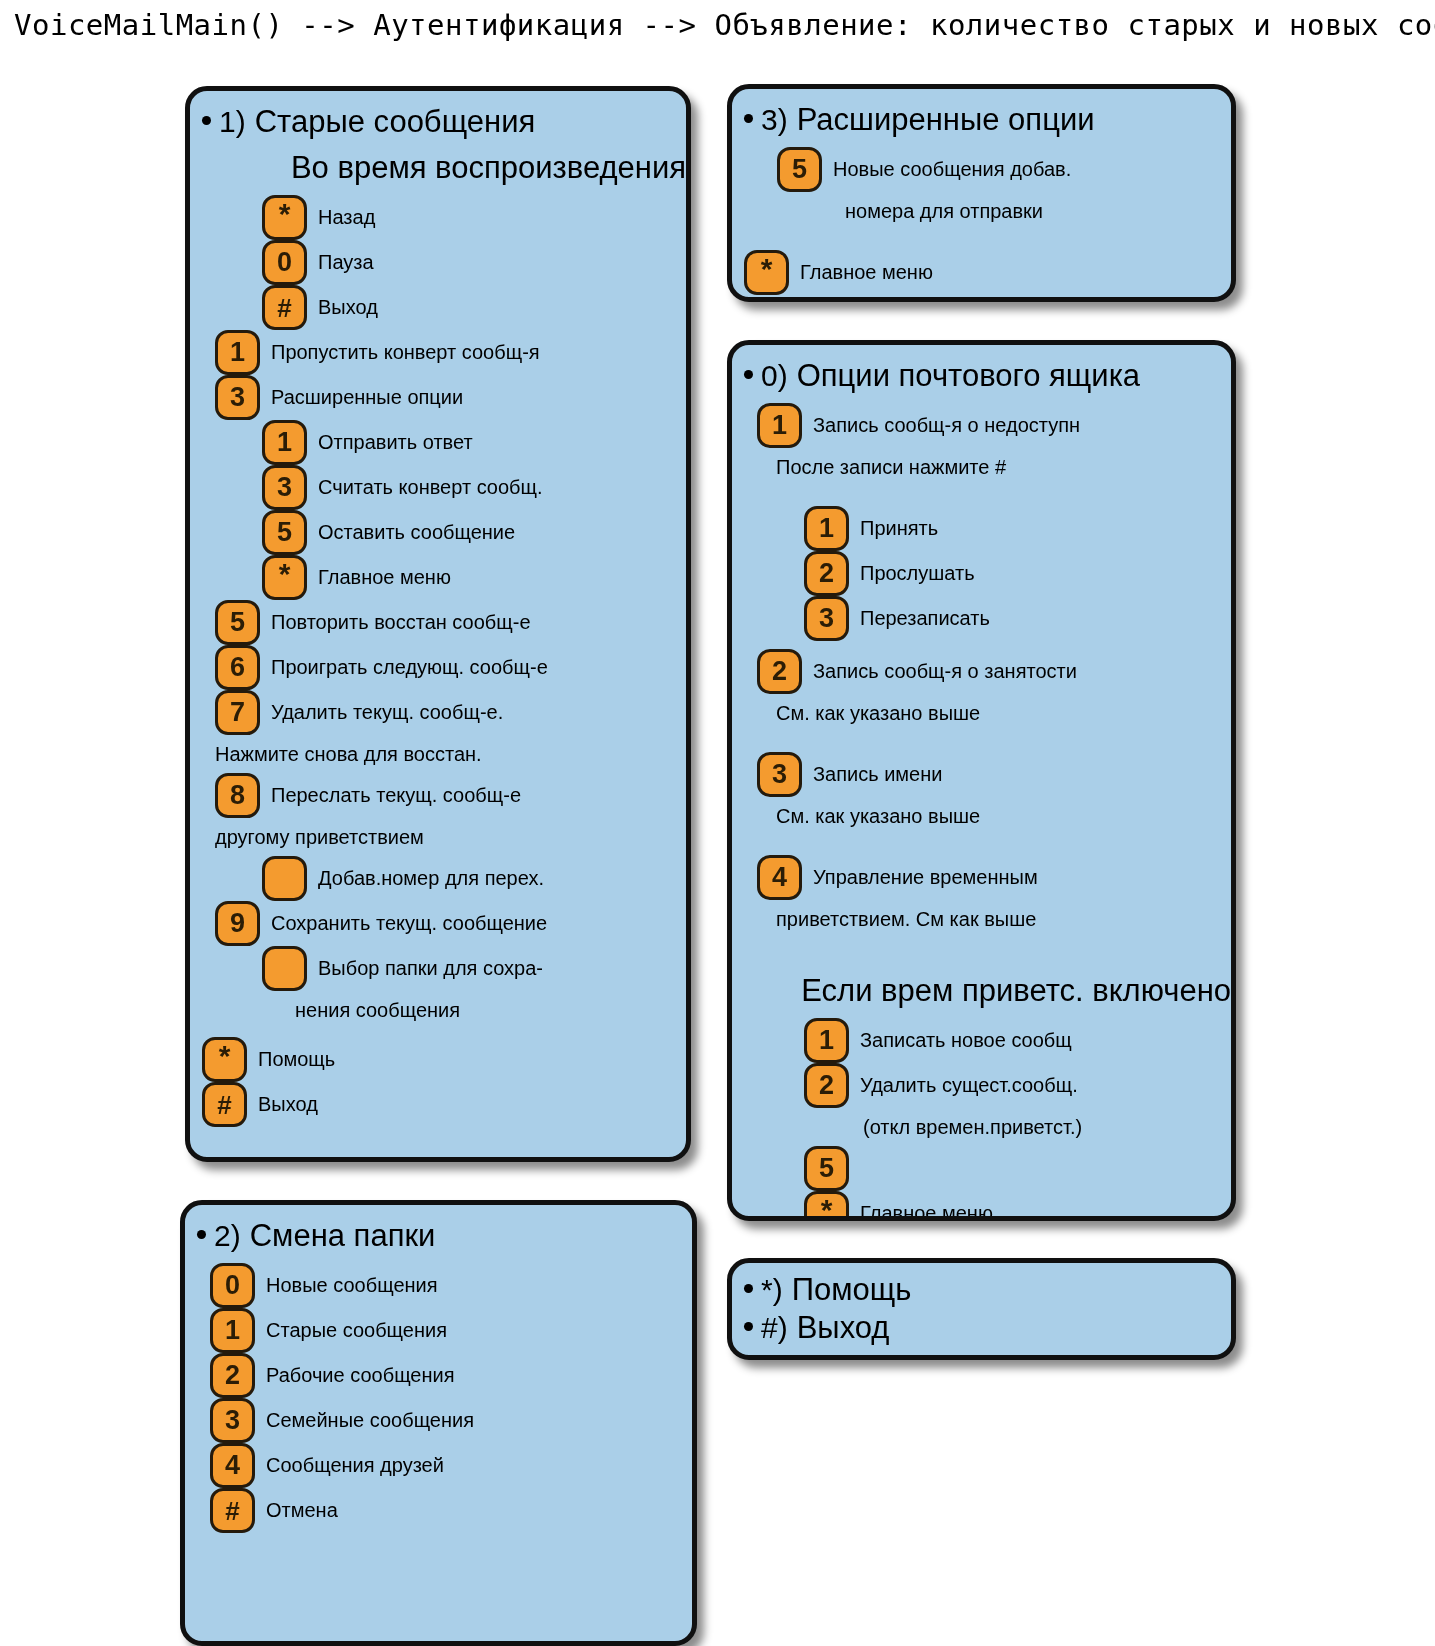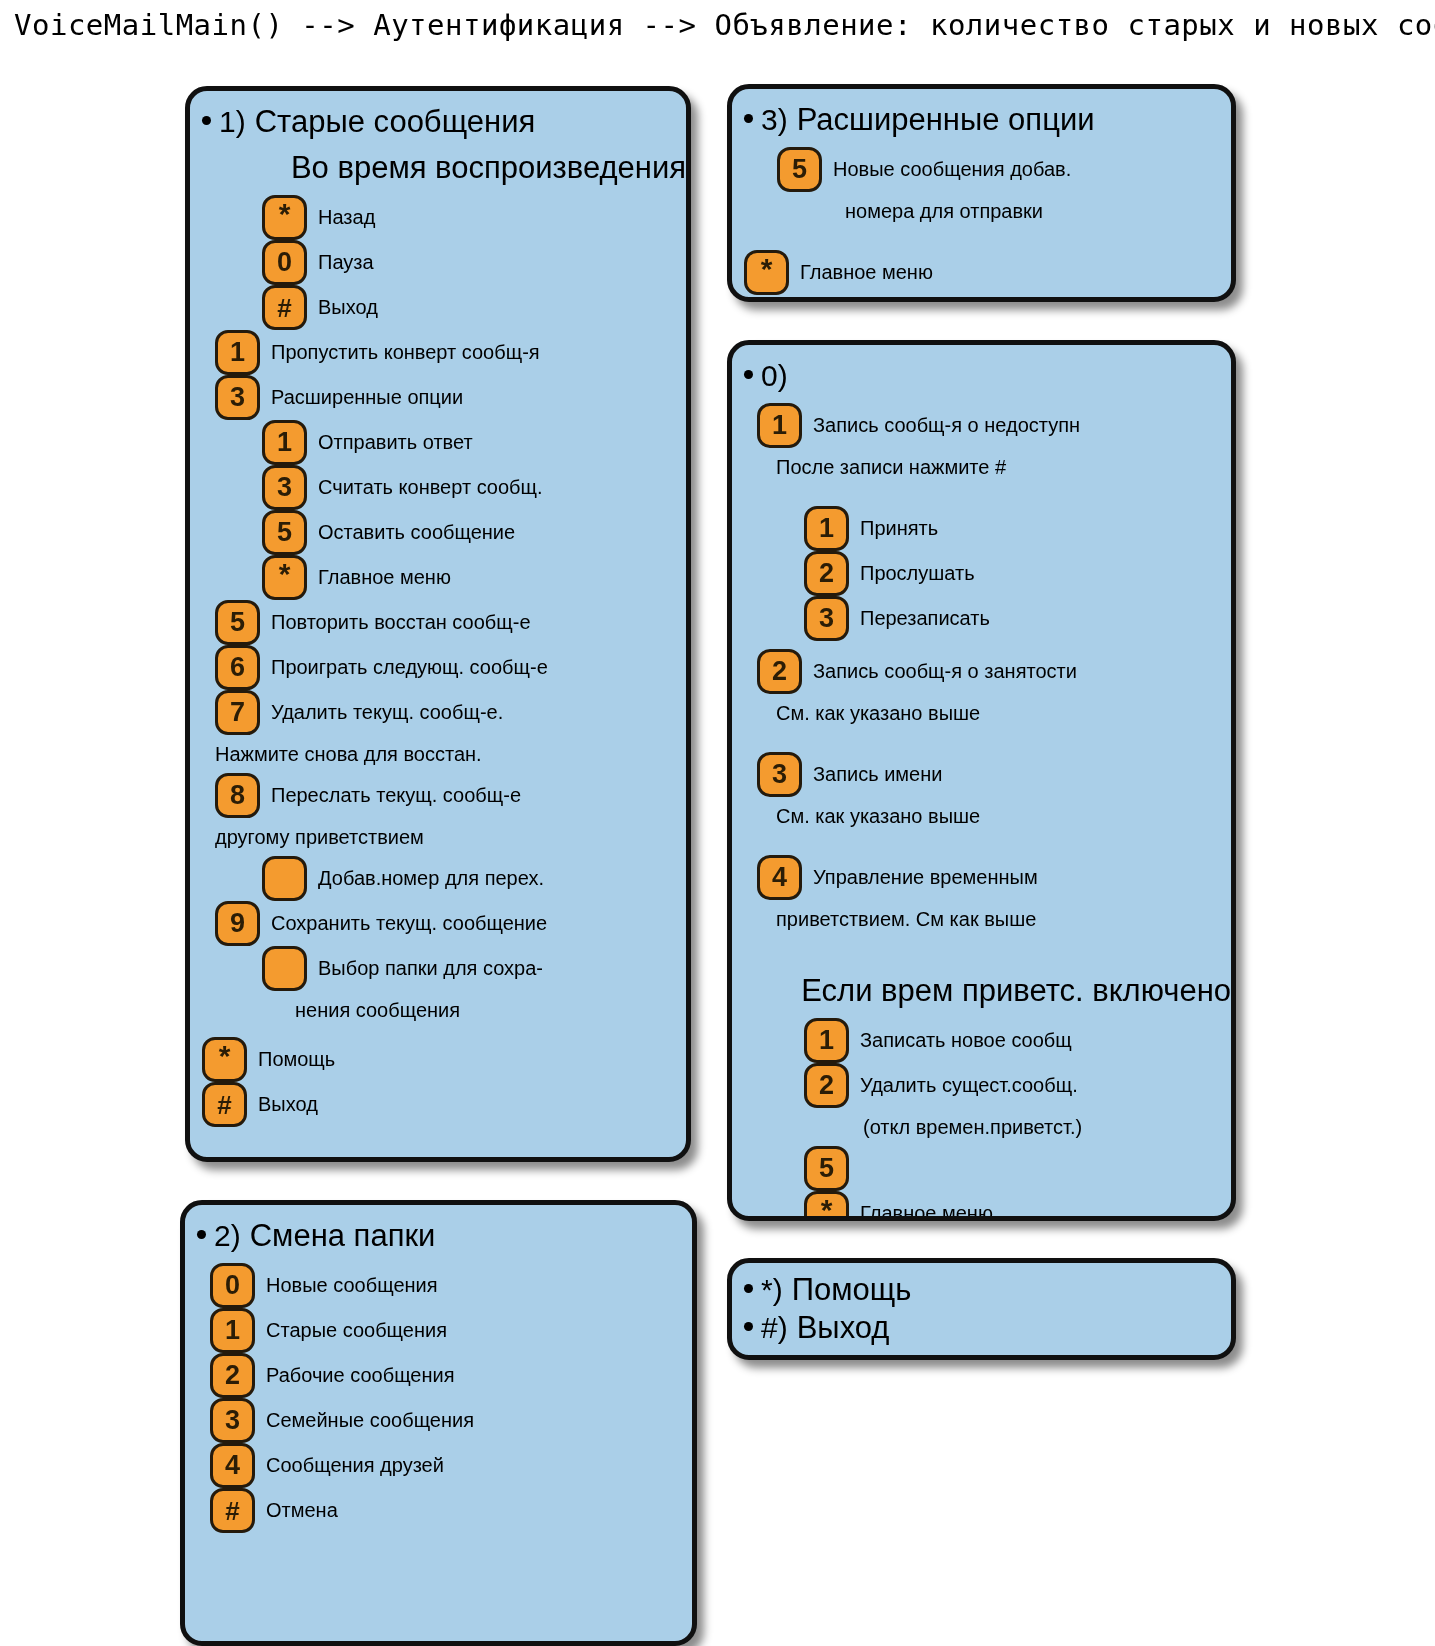--- a/index.html
+++ b/index.html
@@ -254,20 +254,21 @@
       <div class="label">Главное меню</div>
     </div>
   </div>
 </div>
 
 <div class="panel" id="panel-mailbox">
   <div class="pad">
     <div class="title-row ind0">
       <span class="bullet"></span>
       <span class="title-key">0)</span>
+      <span>Опции почтового ящика</span>
     </div>
     <div class="gap-sm"></div>
 
     <div class="row ind1">
       <div class="key">1</div>
       <div class="label">Запись сообщ-я о недоступн</div>
     </div>
     <div class="cont ind-c1">После записи нажмите #</div>
 
     <div class="gap-md"></div>

